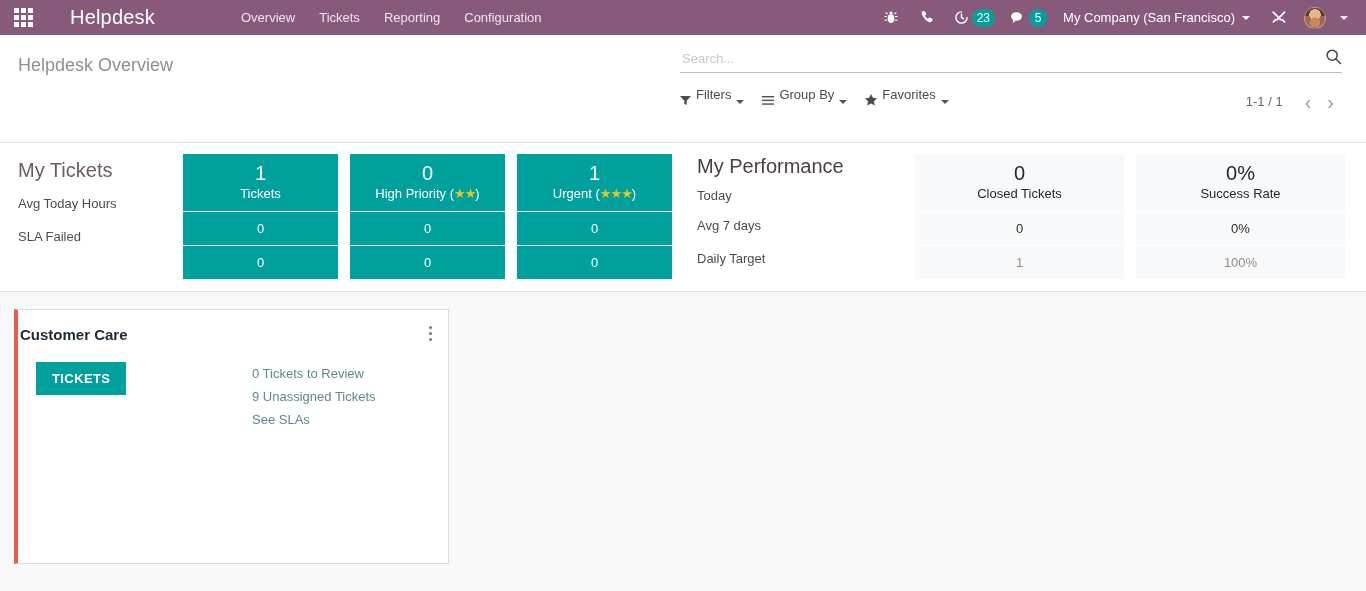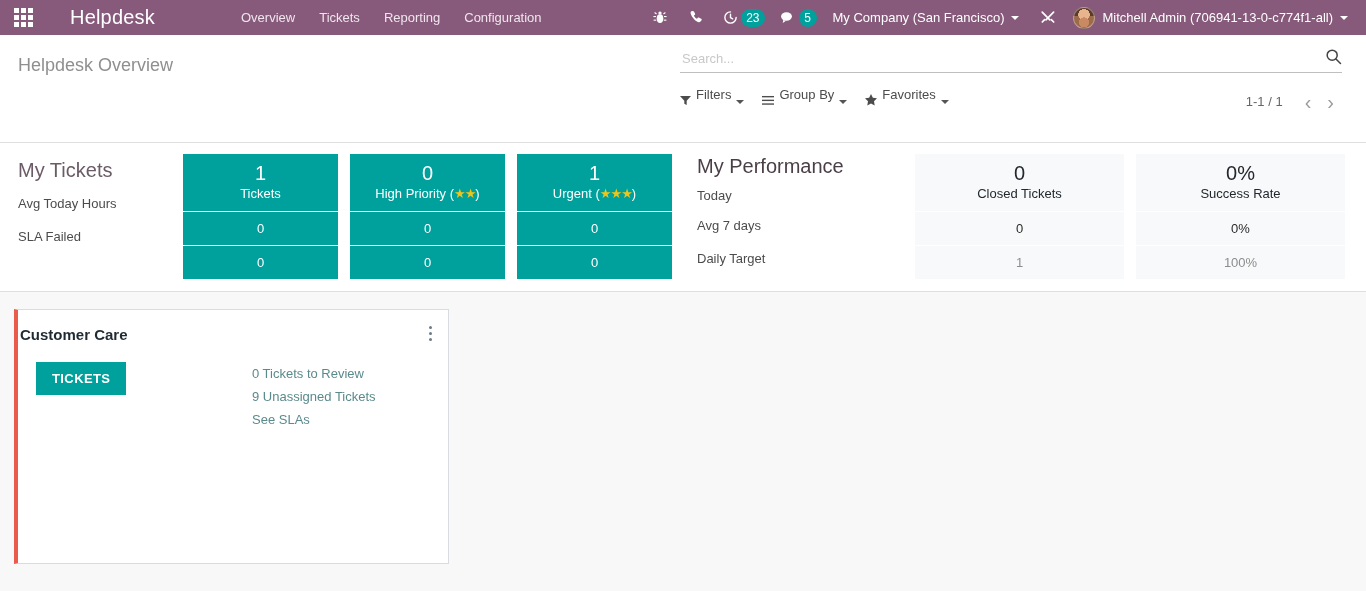--- a/index.html
+++ b/index.html
@@ -393,21 +393,20 @@
       <span class="caret"></span>
     </div>
     <div class="nav-icon">
       <svg width="16" height="16" viewBox="0 0 16 16" fill="none" stroke="#fff" stroke-width="1.7" stroke-linecap="round">
         <path d="M2.2 2.2l7.6 7.6M13.6 2.2L6 9.8"></path>
         <path d="M11.3 9.6l2.4 2.4M4.6 9.6L2.3 12"></path>
       </svg>
     </div>
     <div class="user-box">
       <span class="avatar"></span>
-      <span>Mitchell Admin (706941-13-0-c774f1-all)</span>
       <span class="caret"></span>
     </div>
   </div>
 </div>
 
 <div class="control-panel">
   <div class="cp-left">
     <div class="breadcrumb-title">Helpdesk Overview</div>
   </div>
   <div class="cp-right">

